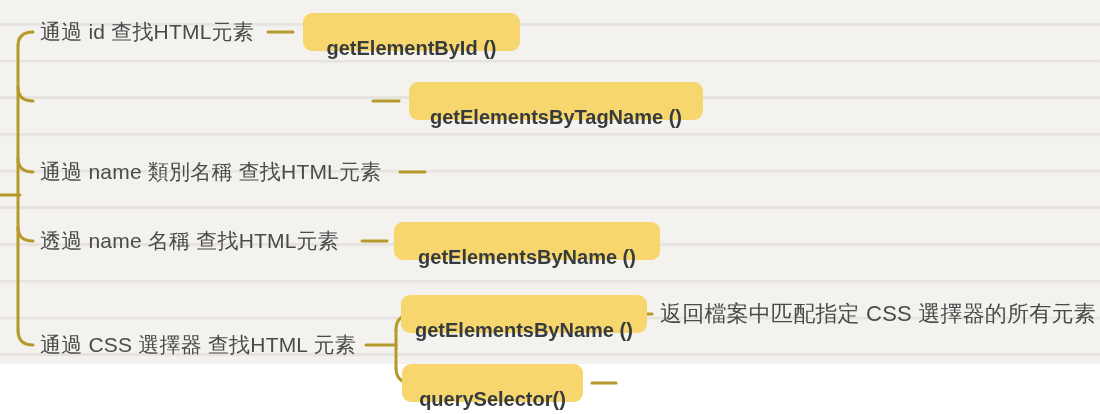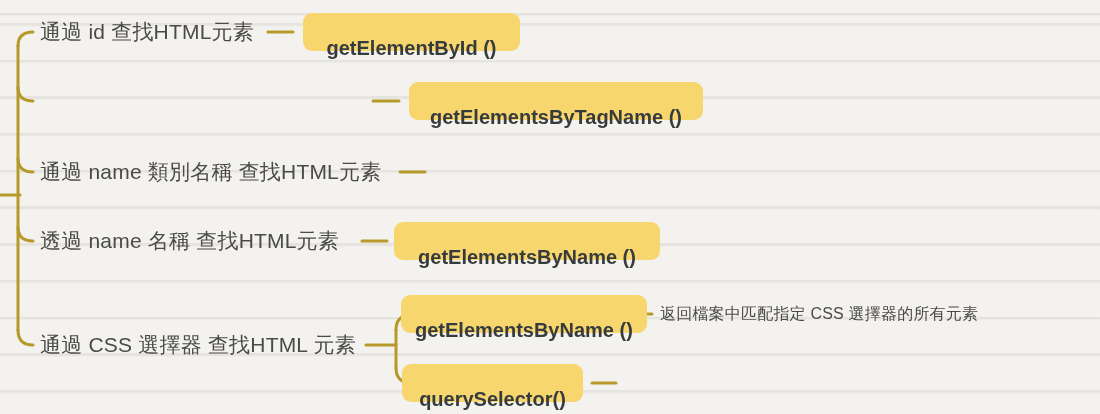--- a/index.html
+++ b/index.html
@@ -2,40 +2,40 @@
 <html><head>
 <meta charset="utf-8">
 <style>
   html,body{margin:0;padding:0;}
   body{
     width:1100px;height:414px;
     font-family:"Liberation Sans","DejaVu Sans",sans-serif;
     overflow:hidden;
   }
   .canvas{
-    position:relative;width:1100px;height:414px;
+    position:relative;width:1100px;height:364px;
     background-color:#f4f2ef;
     background-image:
       repeating-linear-gradient(180deg,
         rgba(175,167,156,0.20) 0px, rgba(175,167,156,0.20) 2px,
         rgba(175,167,156,0.06) 3px, transparent 4px, transparent 36.7px);
     background-position:0 23px;
   }
   svg.connectors{position:absolute;left:0;top:0;z-index:1;pointer-events:none;}
   .node{position:absolute;z-index:2;white-space:nowrap;}
   .branch-label{
     color:#4a4a4a;font-size:21px;line-height:30px;letter-spacing:0.2px;
   }
   .method-badge{
     background:#f8d66e;color:#363b3e;font-weight:700;font-size:20px;
     line-height:38px;height:38px;border-radius:9px;padding:16px 14px;
     text-align:center;box-sizing:border-box;
   }
   .desc-label{
-    color:#4a4a4a;font-size:16px;line-height:30px;letter-spacing:0.2px;
+    color:#4a4a4a;font-size:22px;line-height:30px;letter-spacing:0.2px;
   }
 </style>
 </head>
 <body>
 
 <div class="canvas">
 
   <svg class="connectors" width="1100" height="414" viewBox="0 0 1100 414">
     <g stroke="#b6992b" stroke-width="3" fill="none" stroke-linecap="round">
 

